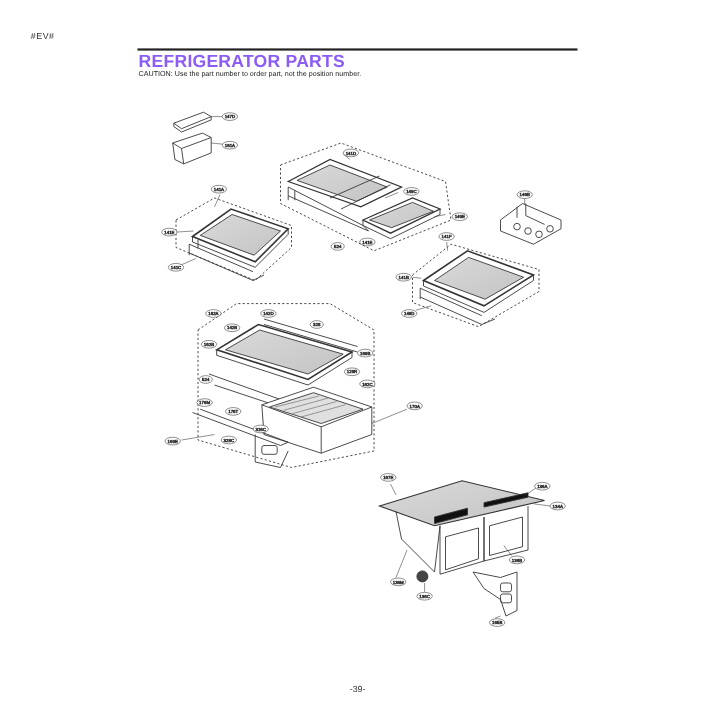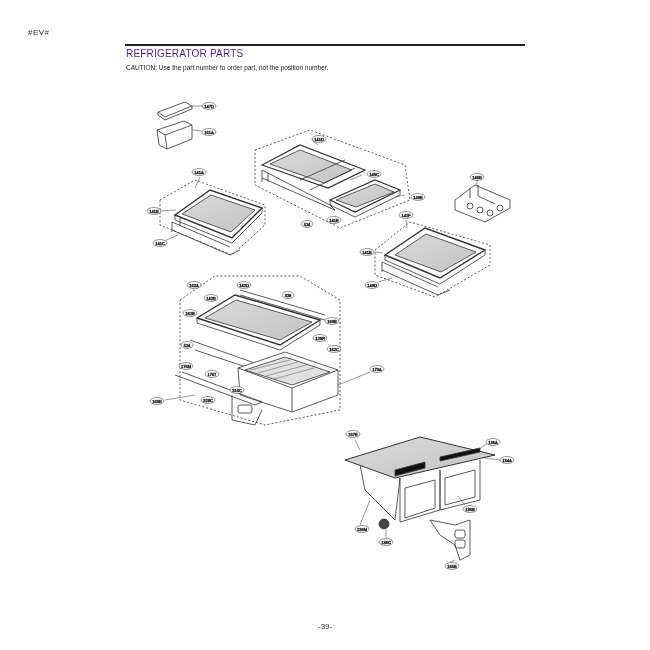--- a/index.html
+++ b/index.html
@@ -1,19 +1,19 @@
 <!DOCTYPE html>
 <html><head>
 <meta charset="utf-8">
 <style>
   html, body { margin:0; padding:0; background:#ffffff; }
   body { width:650px; height:650px; position:relative; overflow:hidden; font-family:"Liberation Sans", sans-serif; color:#222; }
   .model { position:absolute; left:28px; top:28px; font-size:8px; color:#333; letter-spacing:0.5px; }
   .rule { position:absolute; left:125px; top:44px; width:400px; height:2px; background:#222; }
-  .title { position:absolute; left:126px; top:48px; font-size:10px; font-weight:normal; color:#4c1d95; letter-spacing:0.2px; }
+  .title { position:absolute; left:126px; top:48px; font-size:16px; font-weight:bold; color:#8b5cf6; letter-spacing:0.2px; }
   .caution { position:absolute; left:126px; top:64px; font-size:6.5px; color:#222; }
   .page-num { position:absolute; left:318px; top:622px; font-size:8px; color:#333; }
   svg.diagram { position:absolute; left:0; top:0; }
   .callout text { font-family:"Liberation Sans", sans-serif; font-size:4px; fill:#333; }
 </style>
 </head>
 <body>
 
 <div class="model">#EV#</div>
 <div class="rule"></div>

